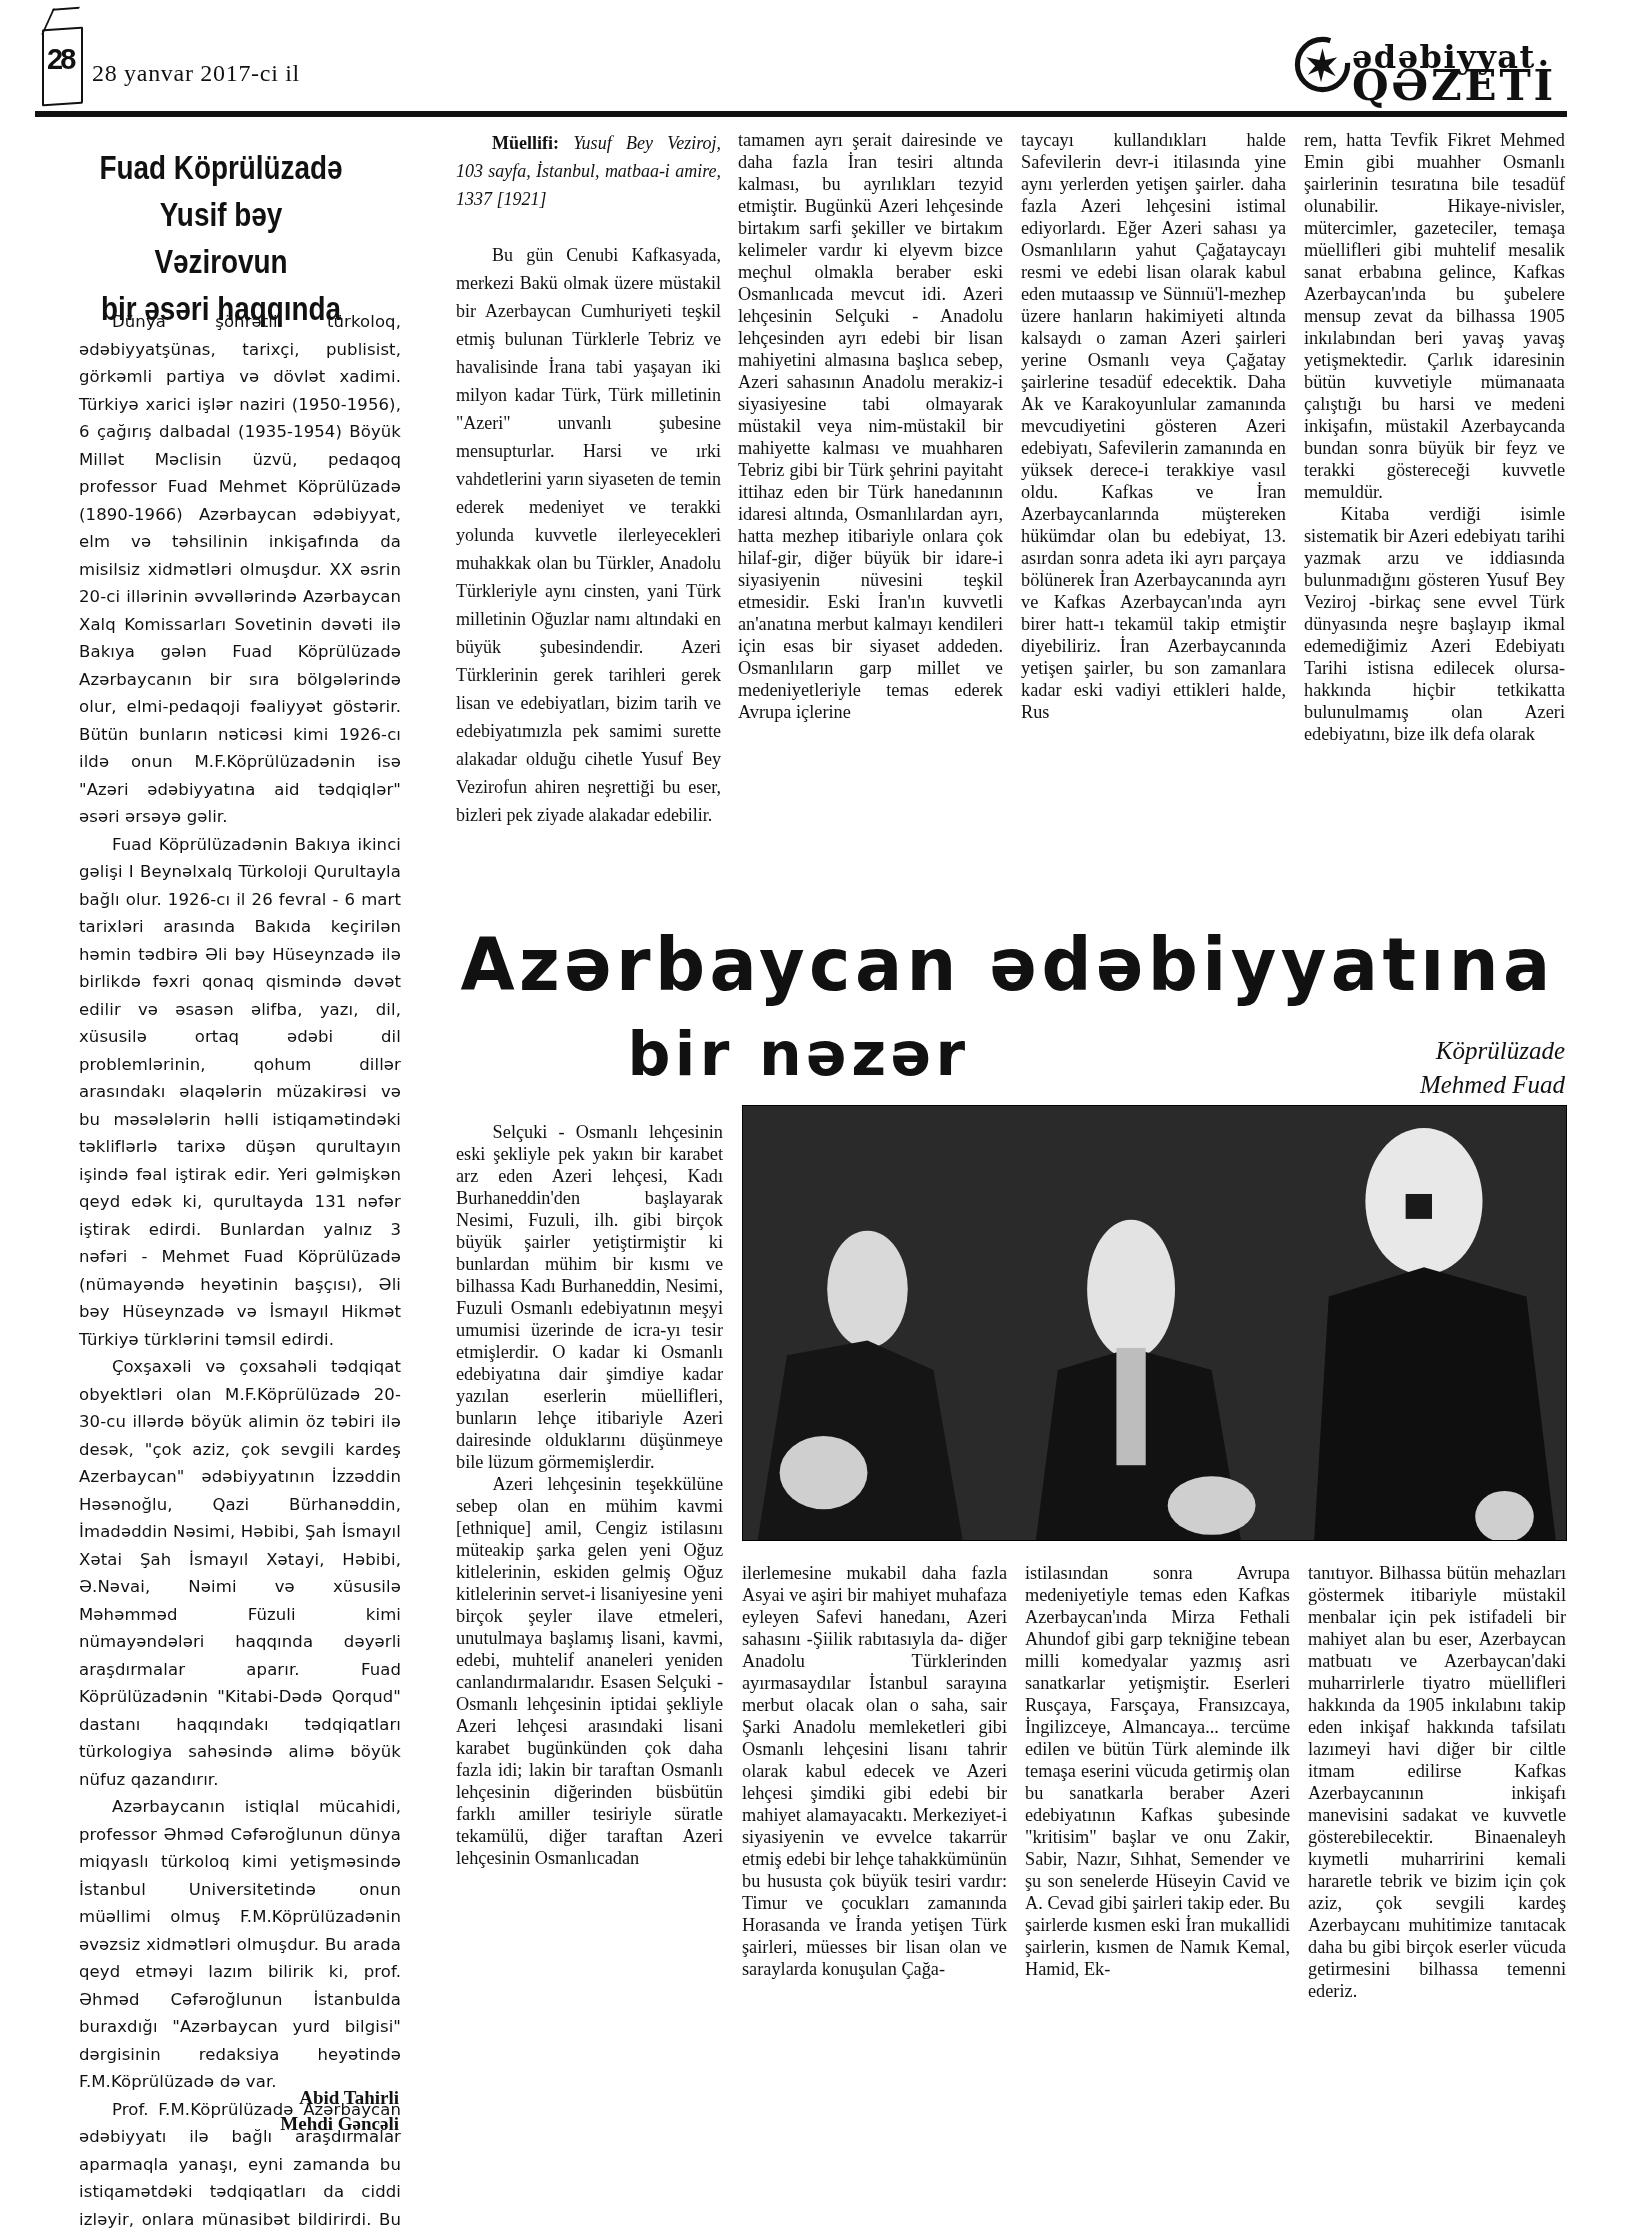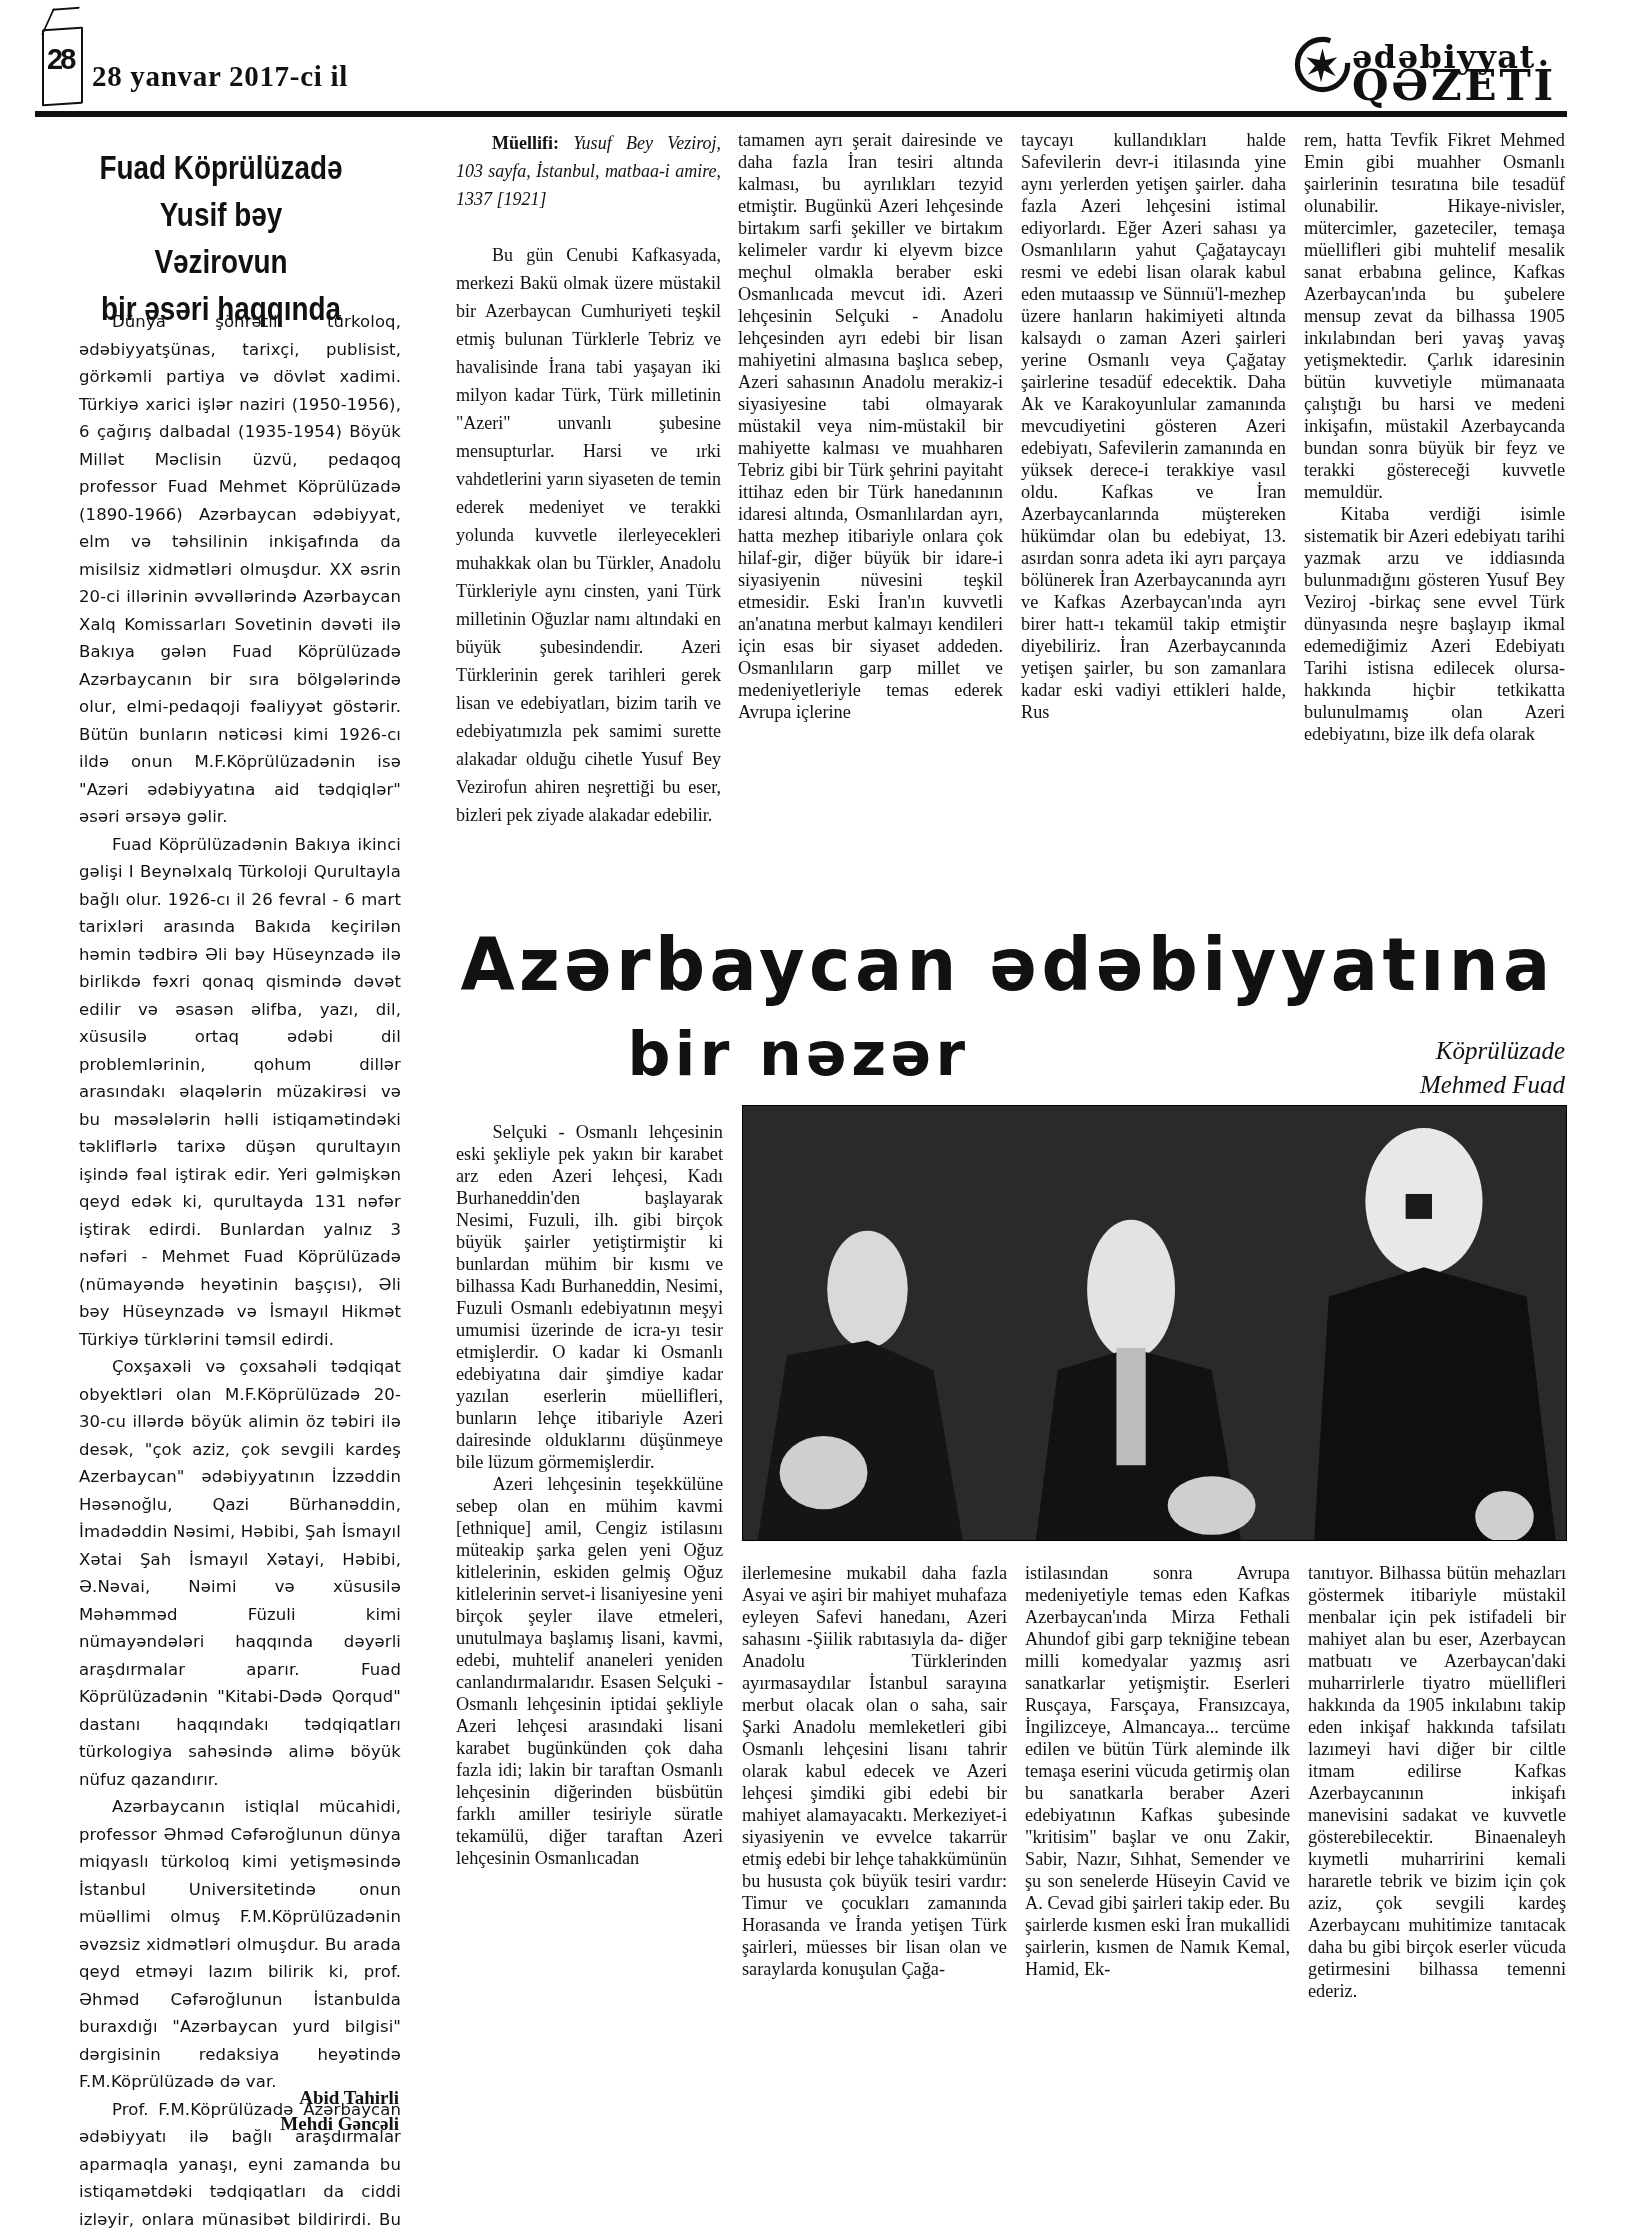--- a/index.html
+++ b/index.html
@@ -2,21 +2,21 @@
 <html style="font-size:11.7px"><head>
 <meta charset="utf-8">
 <style>
   html, body { margin: 0; padding: 0; background: #ffffff; }
   body { width: 1645px; height: 2239px; position: relative; overflow: hidden; color: #111; font-family: "Liberation Serif", serif; }
   .abs { position: absolute; }
   
   .page-num-box { left: 42px; top: 28px; width: 37px; height: 73px; border: 2.2px solid #111; border-radius: 1.5px; transform: skewY(-4deg); background: #fff; }
   .page-num-box::before { content: ""; position: absolute; left: 2.9px; top: -22px; width: 25px; height: 23.4px; border-left: 2.2px solid #111; border-top: 2.2px solid #111; transform: skewX(-25deg); }
   .page-num { left: 47px; top: 45px; font-family: "Liberation Sans", sans-serif; font-weight: 900; font-size: 29px; letter-spacing: -2.9px; line-height: 1; }
-  .issue-date { left: 92px; top: 60px; font-size: 29px; letter-spacing: 0.7px; font-weight: bold; }
+  .issue-date { left: 92px; top: 60px; font-size: 24px; letter-spacing: 0.7px; }
   .logo { left: 1293px; top: 28px; width: 264px; height: 73px; }
   .logo-emblem { position: absolute; left: 0; top: 7.3px; width: 59px; height: 59px; }
   .logo-line1 { position: absolute; left: 59px; top: 0; font-family: "DejaVu Serif", serif; font-weight: bold; font-size: 32px; letter-spacing: 1.5px; line-height: 1; margin-top: 13px; }
   .logo-line2 { position: absolute; left: 59px; top: 37px; font-family: "DejaVu Serif", serif; font-weight: bold; font-size: 42px; letter-spacing: 2.9px; line-height: 1; }
   .header-rule { left: 35px; top: 111px; width: 1532px; height: 5.9px; background: #111; }
 
   
   .col { font-size: 18px; line-height: 28px; text-align: justify; hyphens: manual; }
   .col p { margin: 0; text-indent: 2em; }
   .col p.noind { text-indent: 0; }

